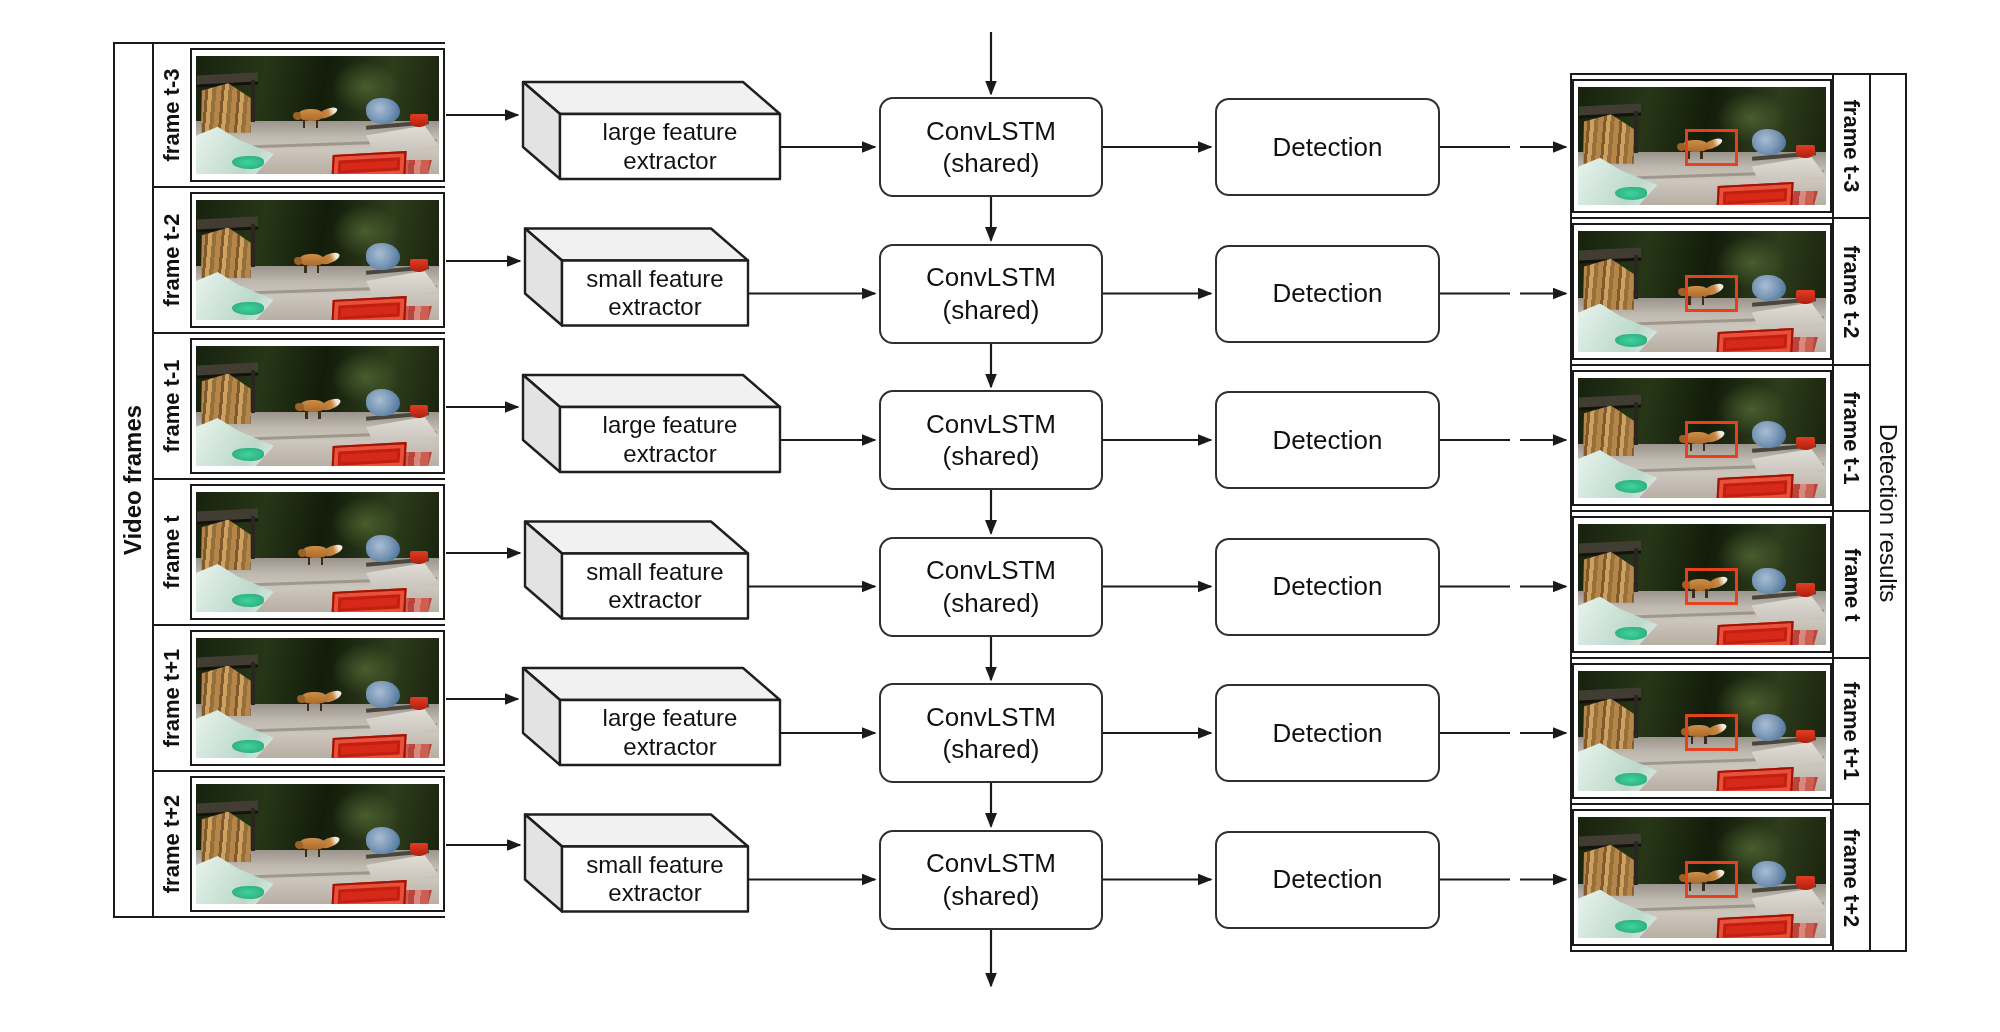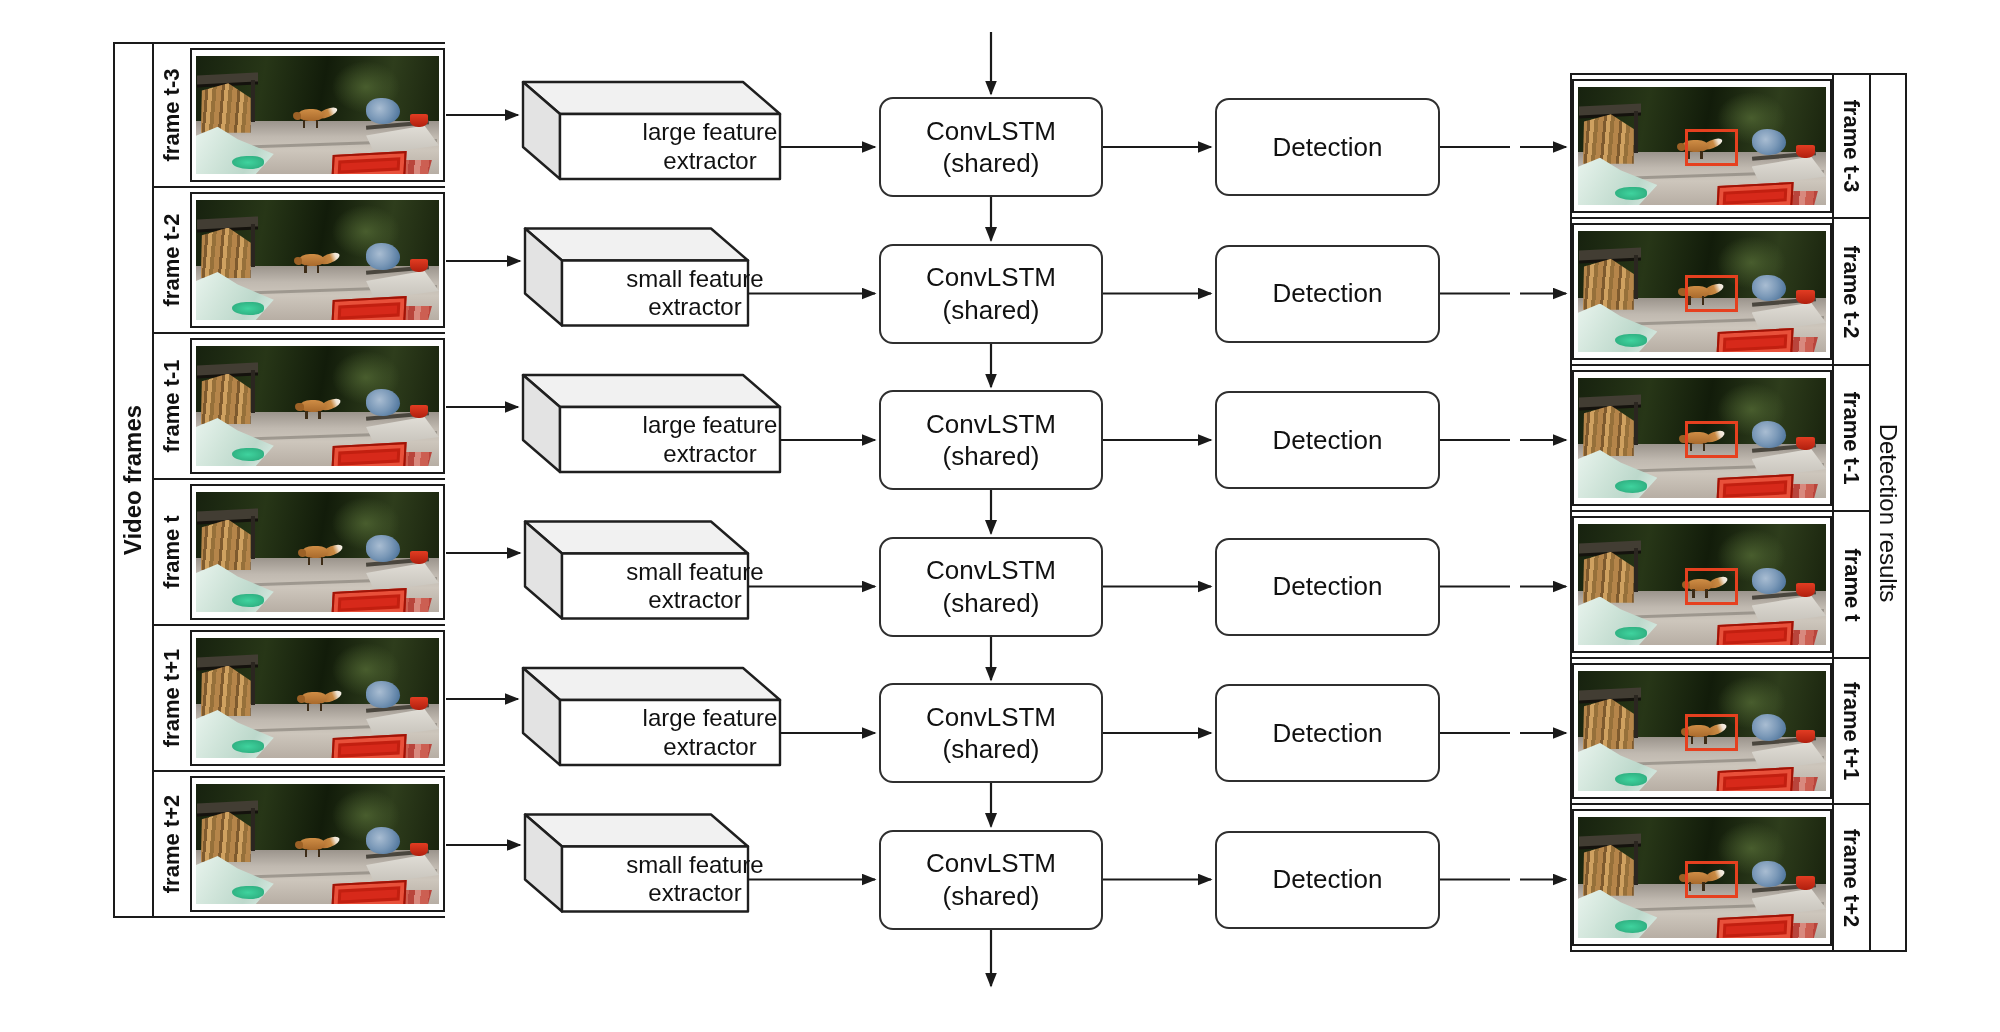--- a/index.html
+++ b/index.html
@@ -80,21 +80,21 @@
   .fox-leg.l1{left:24%;}
   .fox-leg.l2{left:52%;}
   .bbox{position:absolute;left:43%;top:36%;width:19%;height:26%;
     border:3px solid var(--bbox-color,#e6401f);}
 
   
   .box-round{position:absolute;background:#fff;border:2.5px solid #2f2f2f;border-radius:14px;
     display:flex;flex-direction:column;align-items:center;justify-content:center;
     font-size:26px;line-height:1.25;text-align:center;z-index:5;box-sizing:border-box;}
   .ext-label{position:absolute;display:flex;align-items:center;justify-content:center;text-align:center;
-    font-size:24px;line-height:1.18;z-index:5;margin-left:40px;}
+    font-size:24px;line-height:1.18;z-index:5;}
 </style>
 </head>
 <body>
 
 <div id="canvas">
   <svg id="overlay" width="2000" height="1032" viewBox="0 0 2000 1032">
       <defs>
         <marker id="ah" markerWidth="15" markerHeight="12" refX="13.5" refY="6" orient="auto" markerUnits="userSpaceOnUse">
           <path d="M0,0 L15,6 L0,12 z" fill="#1a1a1a"></path>
         </marker>

